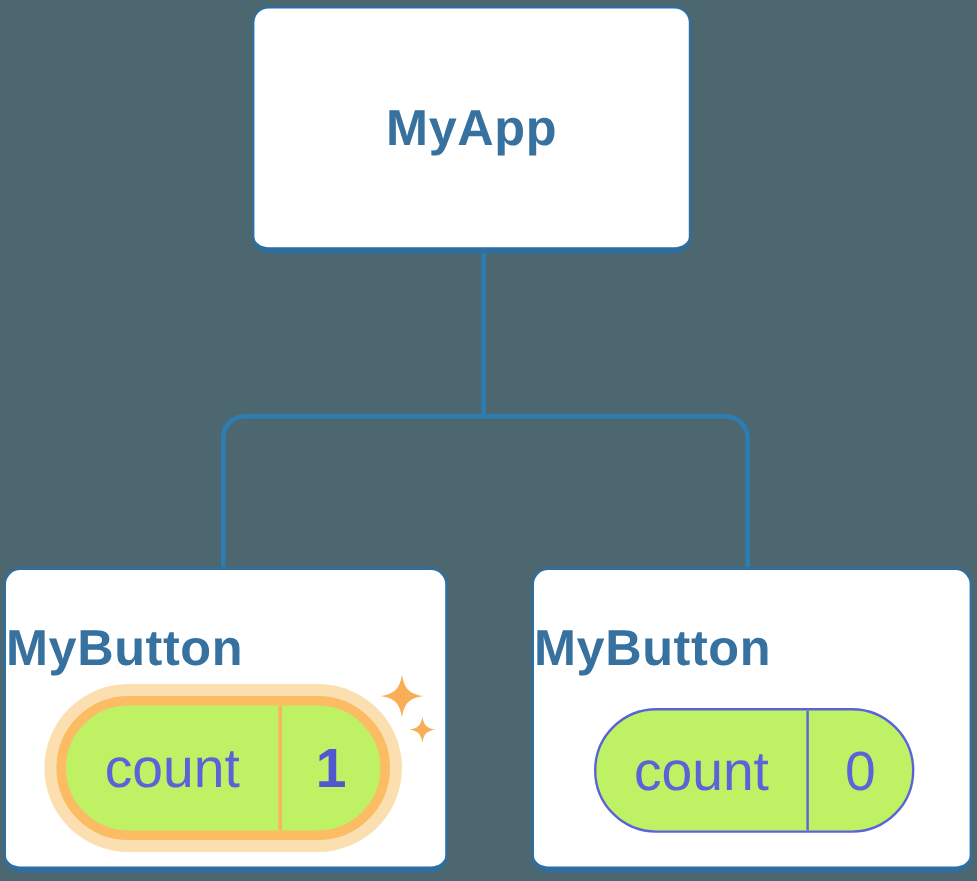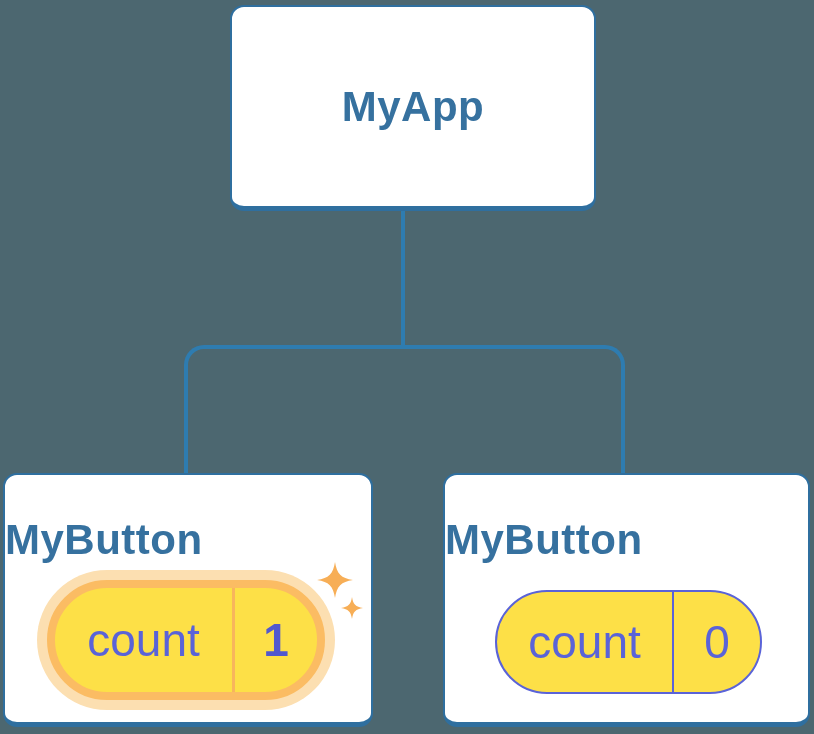--- a/index.html
+++ b/index.html
@@ -29,21 +29,21 @@
     overflow: hidden;
   }
   .card {
     position: absolute;
     background: var(--card-background);
     border: 2px solid var(--card-border);
     border-bottom-width: 5px;
     border-radius: 14px;
   }
   .card-root {
-    left: 230px; top: 5px;
+    left: 210px; top: 5px;
     width: 366px; height: 206px;
     display: flex; align-items: center; justify-content: center;
   }
   .card-child-left  { left: 3px;   top: 473px; width: 370px; height: 254px; }
   .card-child-right { left: 443px; top: 473px; width: 367px; height: 254px; }
   .card-title {
     color: var(--title-text);
     font-size: 42px;
     font-weight: 700;
     letter-spacing: 0.5px;
@@ -69,21 +69,21 @@
     width: 441px; height: 128px;
     border-top: 4px solid var(--connector);
     border-left: 4px solid var(--connector);
     border-right: 4px solid var(--connector);
     border-top-left-radius: 20px;
     border-top-right-radius: 20px;
   }
   
   .pill {
     position: absolute;
-    background: #fde047;
+    background: #bef264;
     border-radius: 999px;
     display: flex;
     align-items: stretch;
     overflow: hidden;
     justify-content: flex-end;
   }
   .pill-highlighted {
     left: 42px; top: 105px;
     width: 278px; height: 120px;
     border: 8px solid var(--highlight-ring);

